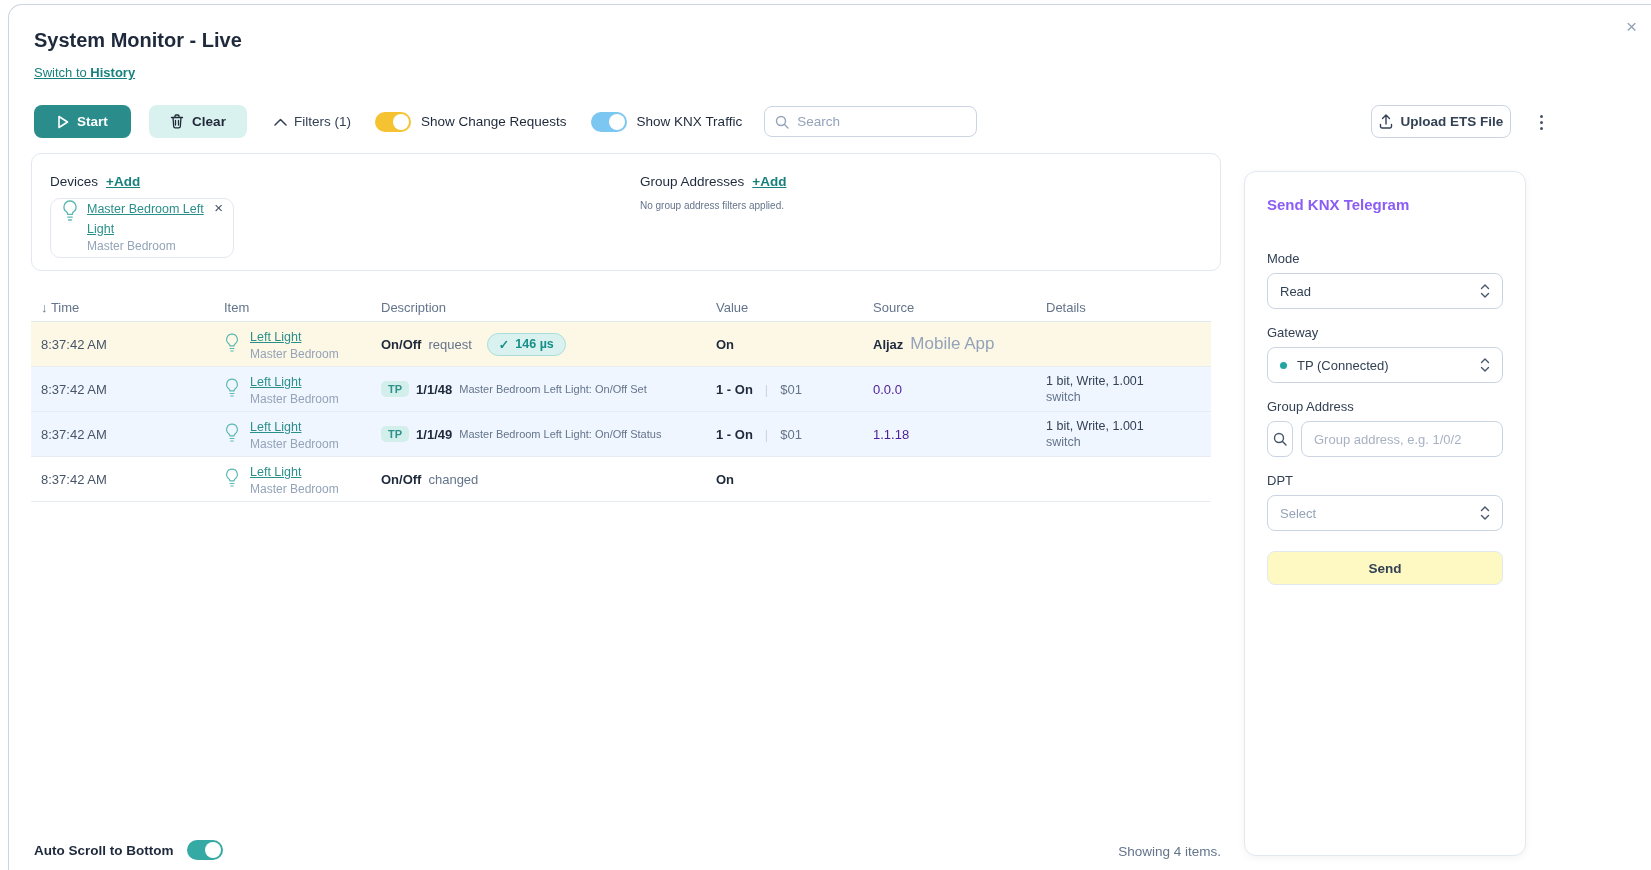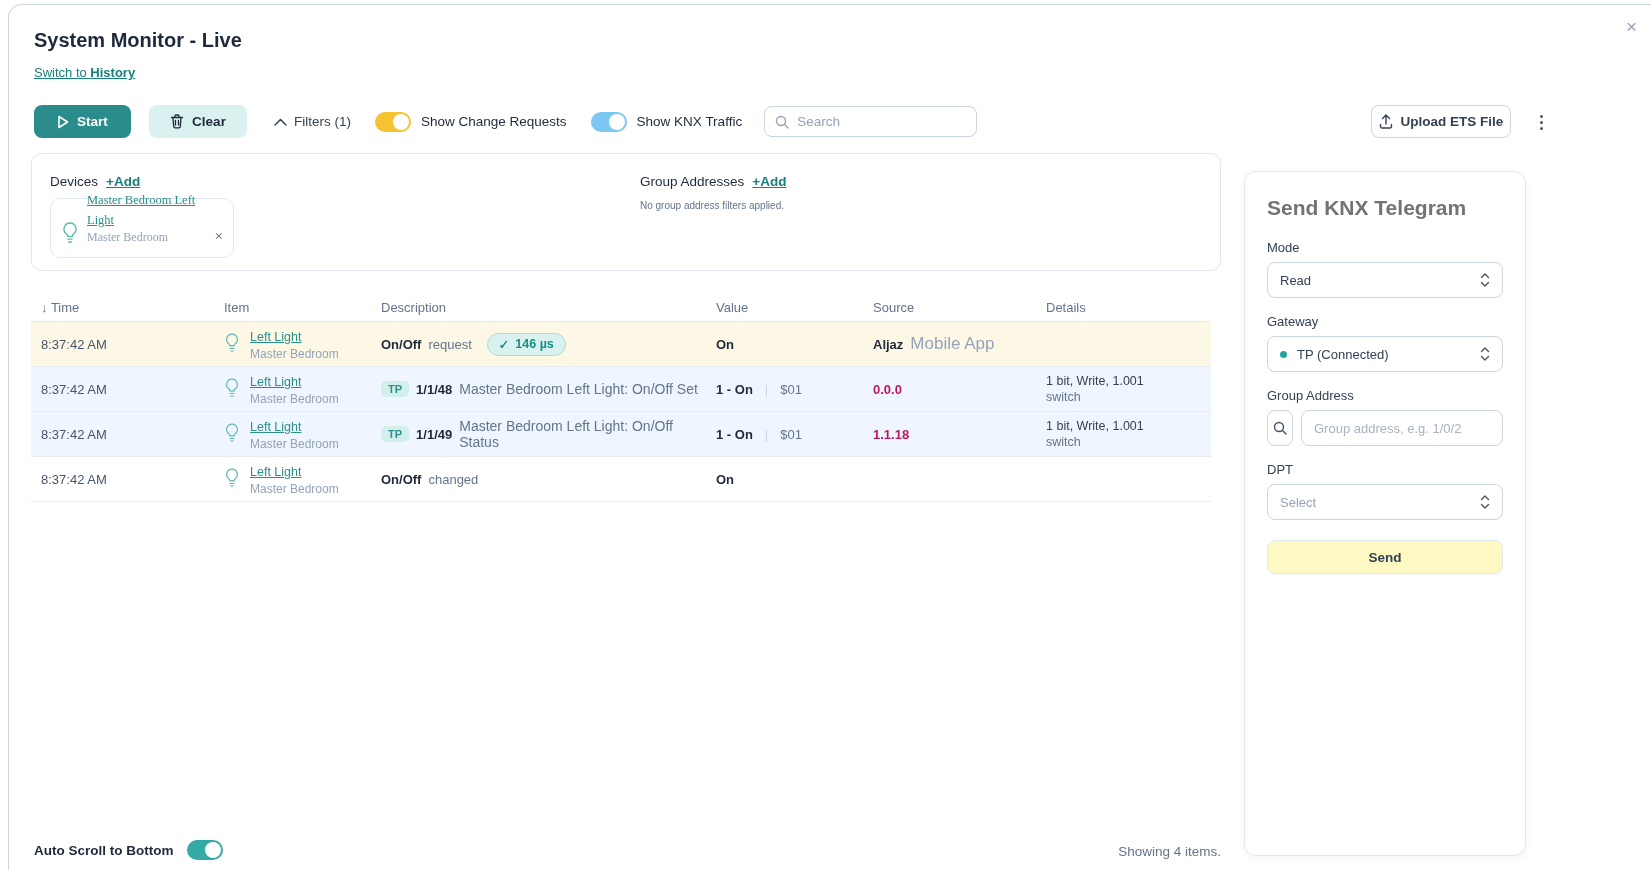--- a/index.html
+++ b/index.html
@@ -39,21 +39,21 @@
 
   
   .filters-panel { position:absolute; left:22px; top:148px; width:1190px; height:118px;
                    border:1px solid #e2e8f0; border-radius:10px; background:#fff; }
   .fp-label { font-size:13.5px; color:#1e293b; font-weight:500; }
   .add-link { font-size:13.5px; color:#17807d; font-weight:bold; text-decoration:underline; cursor:pointer; margin-left:8px; }
   .fp-devices { position:absolute; left:18px; top:20px; display:flex; align-items:center; }
   .fp-ga { position:absolute; left:608px; top:20px; display:flex; align-items:center; }
   .fp-ga-empty { position:absolute; left:608px; top:46px; font-size:10px; color:#64748b; }
   .device-chip { position:absolute; left:18px; top:44px; width:184px; height:60px; border:1px solid #e2e8f0;
-                 border-radius:10px; display:flex; align-items:flex-end; padding:12px 10px; gap:8px; background:#fff;font-family:Liberation Serif, serif; }
+                 border-radius:10px; display:flex; align-items:flex-start; padding:0 10px; gap:8px; background:#fff; }
   .device-chip .info { flex:1; }
   .chip-name { font-size:12.5px; color:#2a8f8a; font-weight:500; text-decoration:underline; line-height:1.6; cursor:pointer; }
   .chip-room { font-size:12px; color:#94a3b8; }
   .chip-x { color:#475569; font-size:15px; cursor:pointer; }
 
   
   .table { position:absolute; left:22px; top:289px; width:1180px; }
   .trow { display:flex; align-items:center; width:100%; border-bottom:1px solid #e8edf3; }
   .thead { height:28px; border-bottom:1px solid #e2e8f0; }
   .thead .cell { font-size:13px; color:#64748b; font-weight:normal; }
@@ -68,37 +68,37 @@
   .item-room { font-size:12px; color:#94a3b8; margin-top:2px; }
   .desc-cell { display:flex; align-items:center; gap:7px; }
   .d-main { font-size:13px; font-weight:bold; color:#1e293b; }
   .d-sub  { font-size:13px; color:#64748b; }
   .lat-pill { display:inline-flex; align-items:center; gap:6px; margin-left:8px; padding:3px 11px;
               border:1px solid #a8ded9; border-radius:999px; background:#d9f2ef; color:#178f89;
               font-size:12.5px; font-weight:bold; }
   .tp-badge { display:inline-block; padding:2px 7px; border-radius:5px; background:#d2efec; color:#2f918c;
               font-size:11px; font-weight:bold; }
   .addr { font-size:13px; font-weight:bold; color:#1e293b; }
-  .ga-desc { font-size:14px; color:#64748b; }
+  .ga-desc { font-size:11px; color:#64748b; }
   .v-main { font-size:13px; font-weight:bold; color:#1e293b; }
   .v-sep { color:#cbd5e1; margin:0 12px; font-size:13px; }
   .v-hex { font-size:13px; color:#64748b; }
   .s-bold { font-size:13px; font-weight:bold; color:#1e293b; }
   .s-sub { font-size:17px; color:#94a3b8; margin-left:7px; }
-  .s-addr { font-size:13px; font-weight:700; color:#be185d; }
+  .s-addr { font-size:13px; font-weight:400; color:#4c1d95; }
   .det1 { font-size:12.5px; color:#334155; }
   .det2 { font-size:12.5px; color:#64748b; margin-top:2px; }
 
   
   .bulb { width:18px; height:24px; flex:0 0 auto; }
 
   
   .side-panel { position:absolute; left:1235px; top:166px; width:282px; height:685px; background:#fff;
                 border:1px solid #e2e8f0; border-radius:12px; box-shadow:0 2px 8px rgba(15,23,42,.05); padding:24px 22px; }
-  .sp-title { font-size:21px; font-weight:bold; color:#737373; margin-bottom:20px; }
+  .sp-title { font-size:15px; font-weight:bold; color:#8b5cf6; margin-bottom:38px; }
   .sp-label { font-size:13px; color:#334155; font-weight:500; margin-bottom:7px; }
   .select { display:flex; align-items:center; height:36px; border:1px solid #cbd5e1; border-radius:8px;
             padding:0 12px; font-size:13px; color:#334155; cursor:pointer; margin-bottom:16px; background:#fff; }
   .select .grow { flex:1; }
   .select .ph { color:#94a3b8; }
   .gw-dot { width:7px; height:7px; border-radius:50%; background:#20a5a0; margin-right:10px; }
   .ga-row { display:flex; gap:8px; margin-bottom:16px; }
   .ga-search-btn { width:36px; height:36px; border:1px solid #cbd5e1; border-radius:8px; background:#fff;
                    display:flex; align-items:center; justify-content:center; cursor:pointer; }
   .ga-input { flex:1; height:36px; border:1px solid #cbd5e1; border-radius:8px; padding:0 12px;

